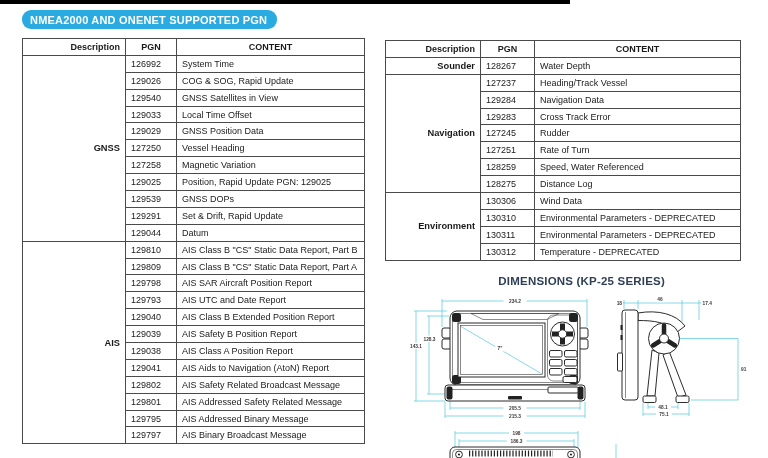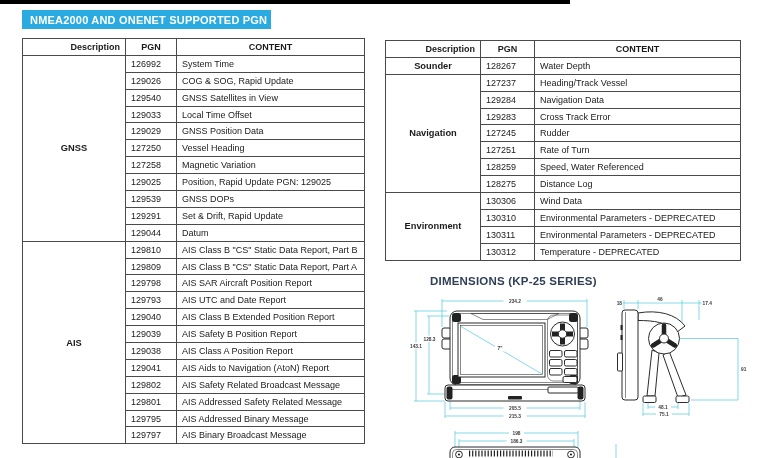--- a/index.html
+++ b/index.html
@@ -2,39 +2,39 @@
 <html style="--dim: #4fc8de;"><head>
 <meta charset="utf-8">
 <style>
   html,body{margin:0;padding:0}
   body{
     width:768px;height:458px;position:relative;overflow:hidden;
     background:#ffffff;font-family:"Liberation Sans",sans-serif;color:#1a1a1a;
   }
   .topbar{position:absolute;left:0;top:0;width:570px;height:4px;background:#000}
   .badge{
-    position:absolute;left:22px;top:10px;padding:4px 4px 3px 8px;
-    color:#fff;font-size:11px;font-weight:bold;letter-spacing:.2px;white-space:nowrap;
+    position:absolute;left:22px;top:10px;padding:4px 10px 3px 8px;
+    color:#fff;font-size:11px;font-weight:bold;letter-spacing:.2px;white-space:nowrap;border-radius:9px;
   }
   table{position:absolute;border-collapse:collapse;table-layout:fixed;background:#fff}
   th,td{
     border:1px solid #4a4a4a;height:15.9px;padding:0 5px;
     font-size:9px;line-height:10px;white-space:nowrap;overflow:hidden;color:#1a1a1a;
   }
   th{font-weight:bold;text-align:center;font-size:9px}
   th.c-desc{text-align:right}
-  td.desc-cell{text-align:center;font-weight:bold;font-size:9.3px}
+  td.desc-cell{text-align:right;font-weight:bold;font-size:9.3px}
   #left-table{left:22px;top:38px;width:343px}
   #right-table{left:385px;top:40px;width:356px}
   #left-table .c-desc{width:92px}
   #left-table .c-pgn{width:40px}
   #right-table .c-desc{width:84px}
   #right-table .c-pgn{width:43px}
   .dim-heading{
-    position:absolute;left:430px;top:275px;width:235px;text-align:left;
+    position:absolute;left:430px;top:275px;width:235px;text-align:right;
     font-size:11.5px;font-weight:bold;letter-spacing:.2px;
   }
   #diagram{position:absolute;left:405px;top:292px;width:363px;height:166px}
   
   .o{fill:#fff;stroke:#2b2b2b;stroke-width:1}
   .o2{fill:none;stroke:#2b2b2b;stroke-width:.55}
   .dk{fill:#222;stroke:none}
   .dl{fill:none;stroke:var(--dim,#4fc8de);stroke-width:.7}
   .grille{fill:none;stroke:#222;stroke-width:6;stroke-dasharray:1.2 1.9}
   .wbg{fill:#fff}

